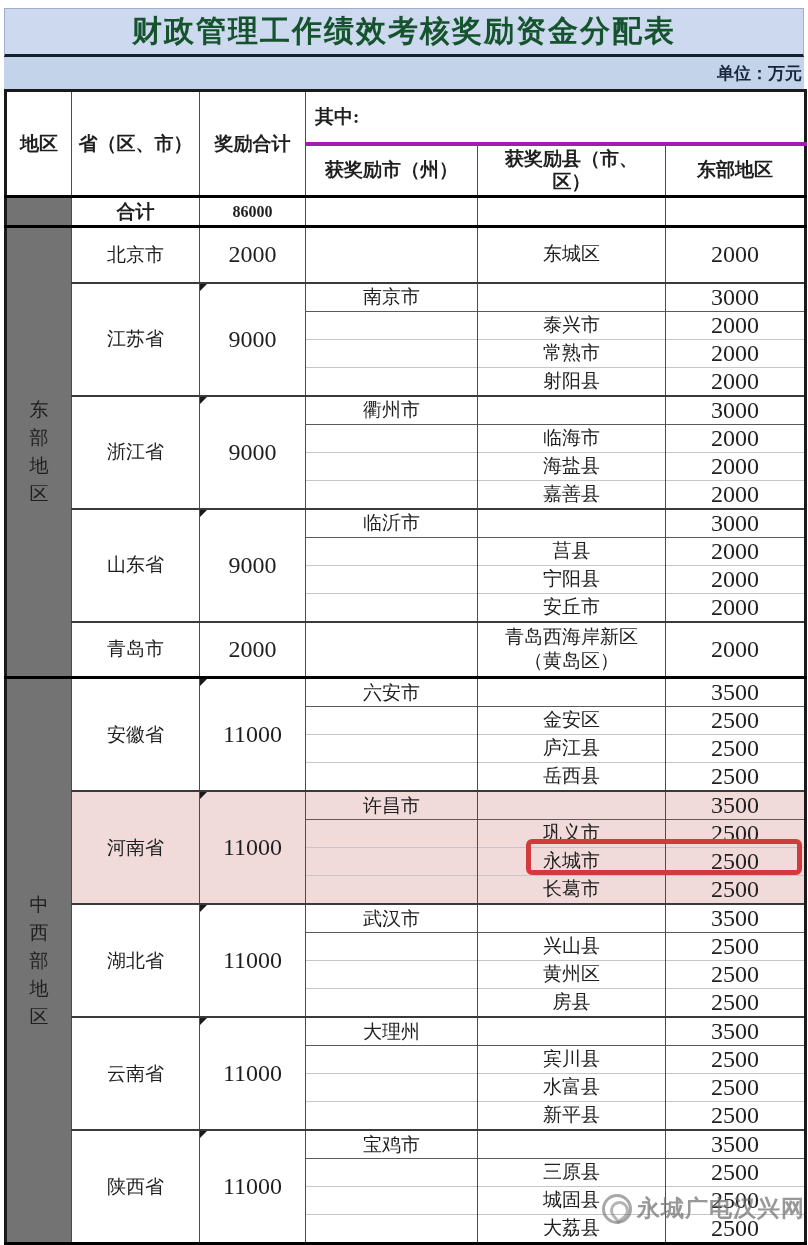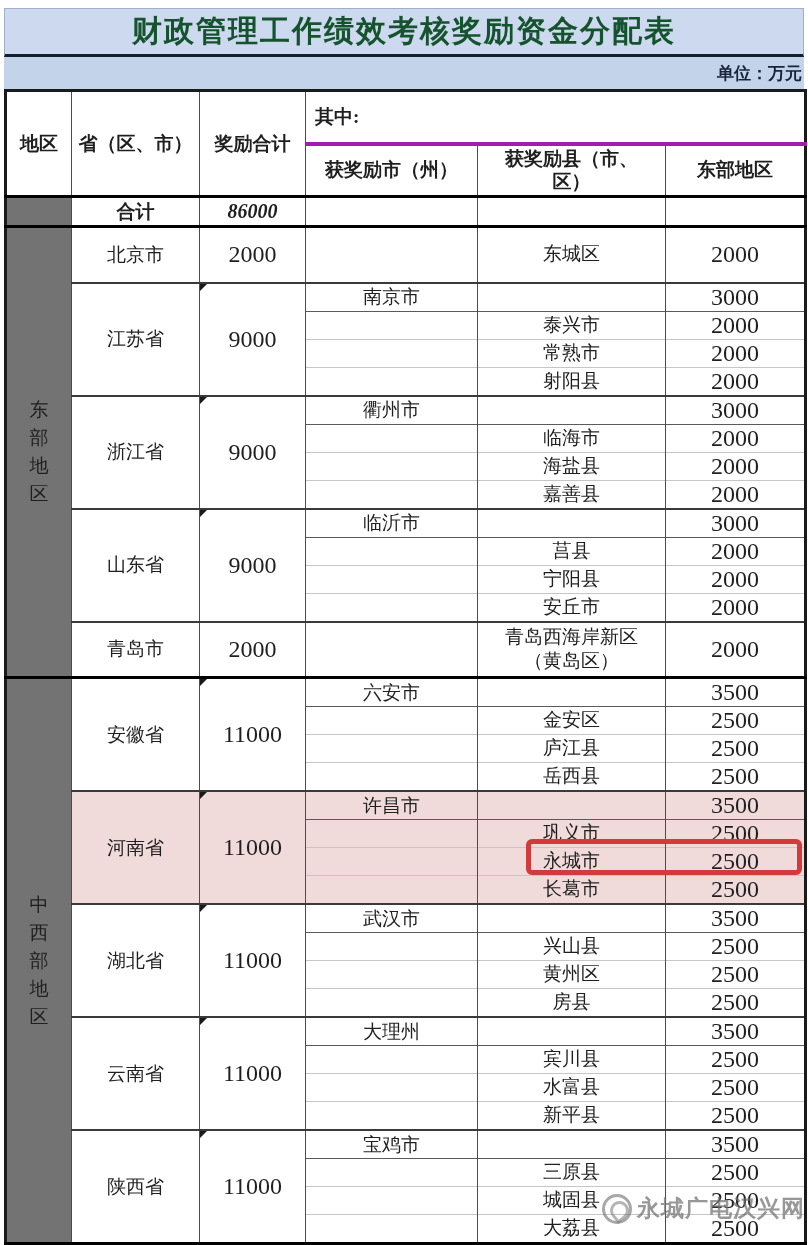--- a/index.html
+++ b/index.html
@@ -34,21 +34,21 @@
     font-size:19px;overflow:hidden;}
   thead th{font-weight:bold;white-space:pre-line;line-height:1.25;}
   thead tr{height:53px;}
   thead{border-bottom:3px solid #000;}
   th.among{
     text-align:left;vertical-align:middle;padding-left:9px;
     border-bottom:4px solid #a21caf;
   }
   tr.sum-row{height:30px;border-bottom:3px solid #000;}
   tr.sum-row td{font-weight:bold;text-align:center;}
-  tr.sum-row .sum-value{font-size:20px;font-style:italic;}
+  tr.sum-row .sum-value{font-size:16px;}
   tbody tr{height:28px;}
   tbody tr.tall{height:56px;}
   tr.section-start{border-top:3px solid #000;}
   tr.prov-start{border-top:2px solid #3a3a3a;}
   tr.after-city{border-top:1px solid #5a5a5a;}
   tr.county-sep{border-top:1px solid #c6c6c6;}
   td.region-cell{background:#737373;}
   td.region-cell .vtext{
     display:block;width:22px;margin:0 auto;word-break:break-all;
     line-height:28px;font-size:19px;letter-spacing:0;

